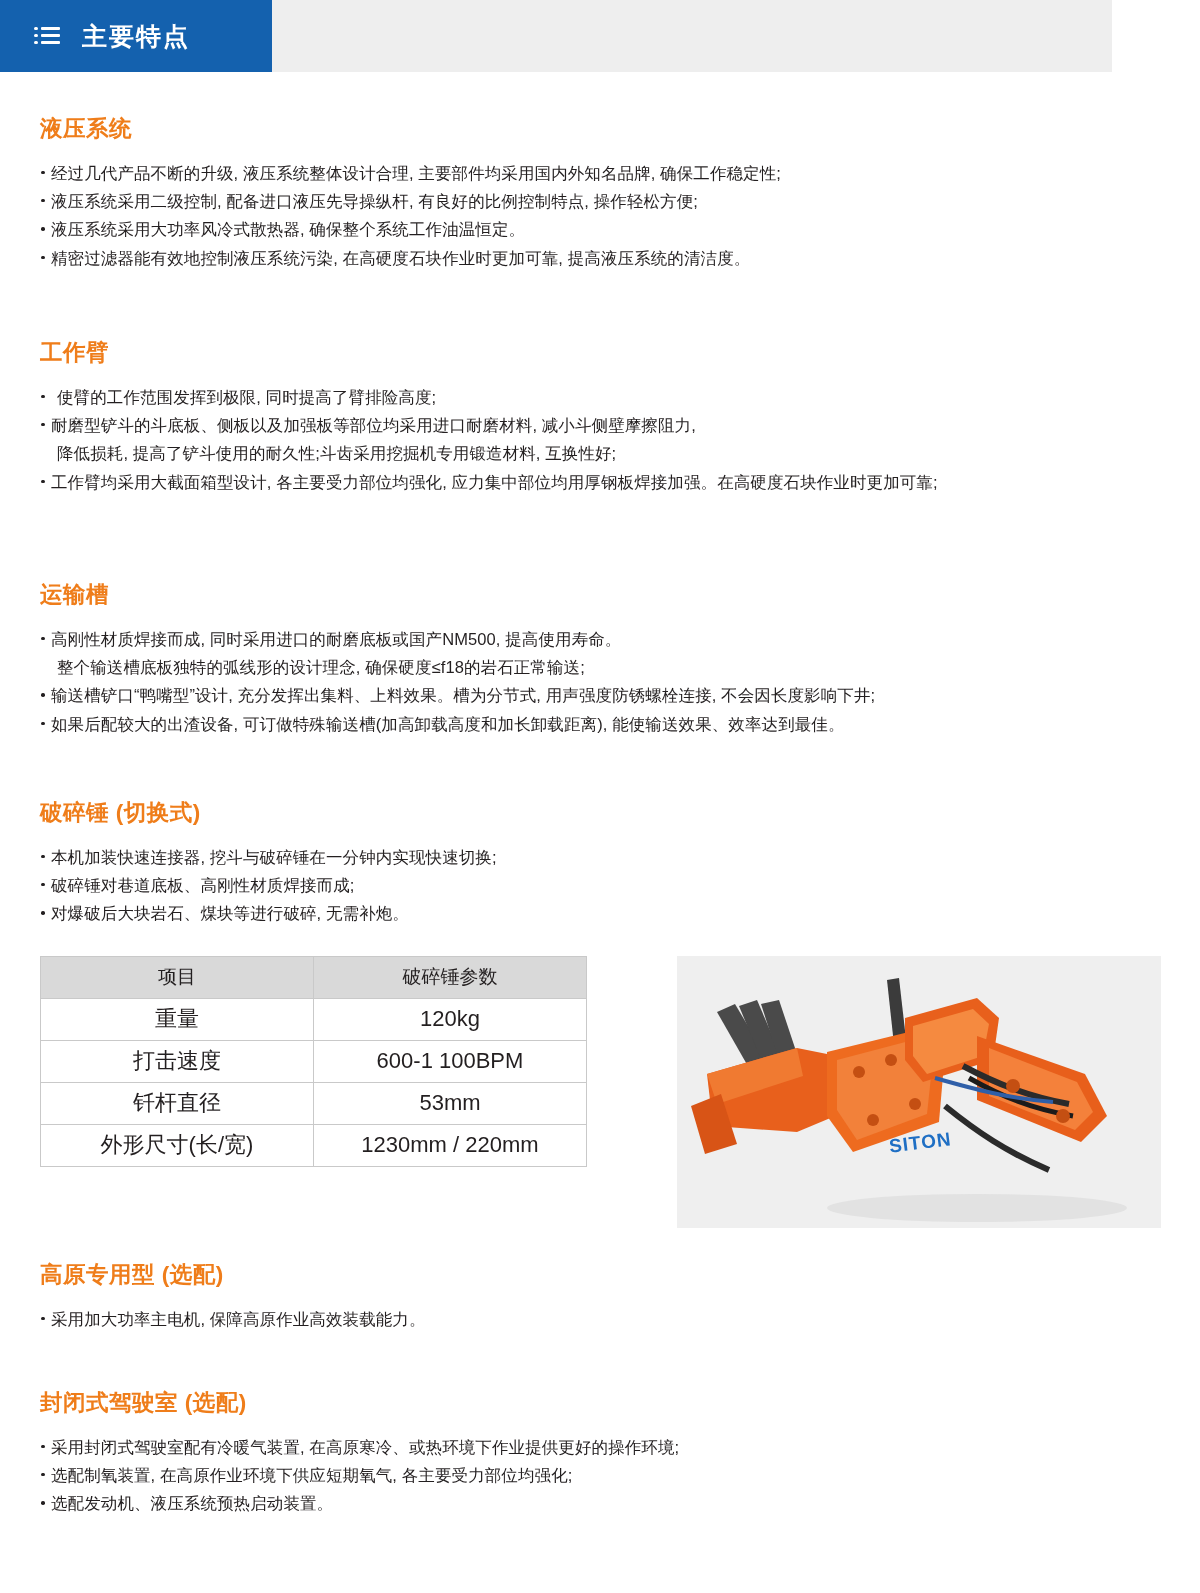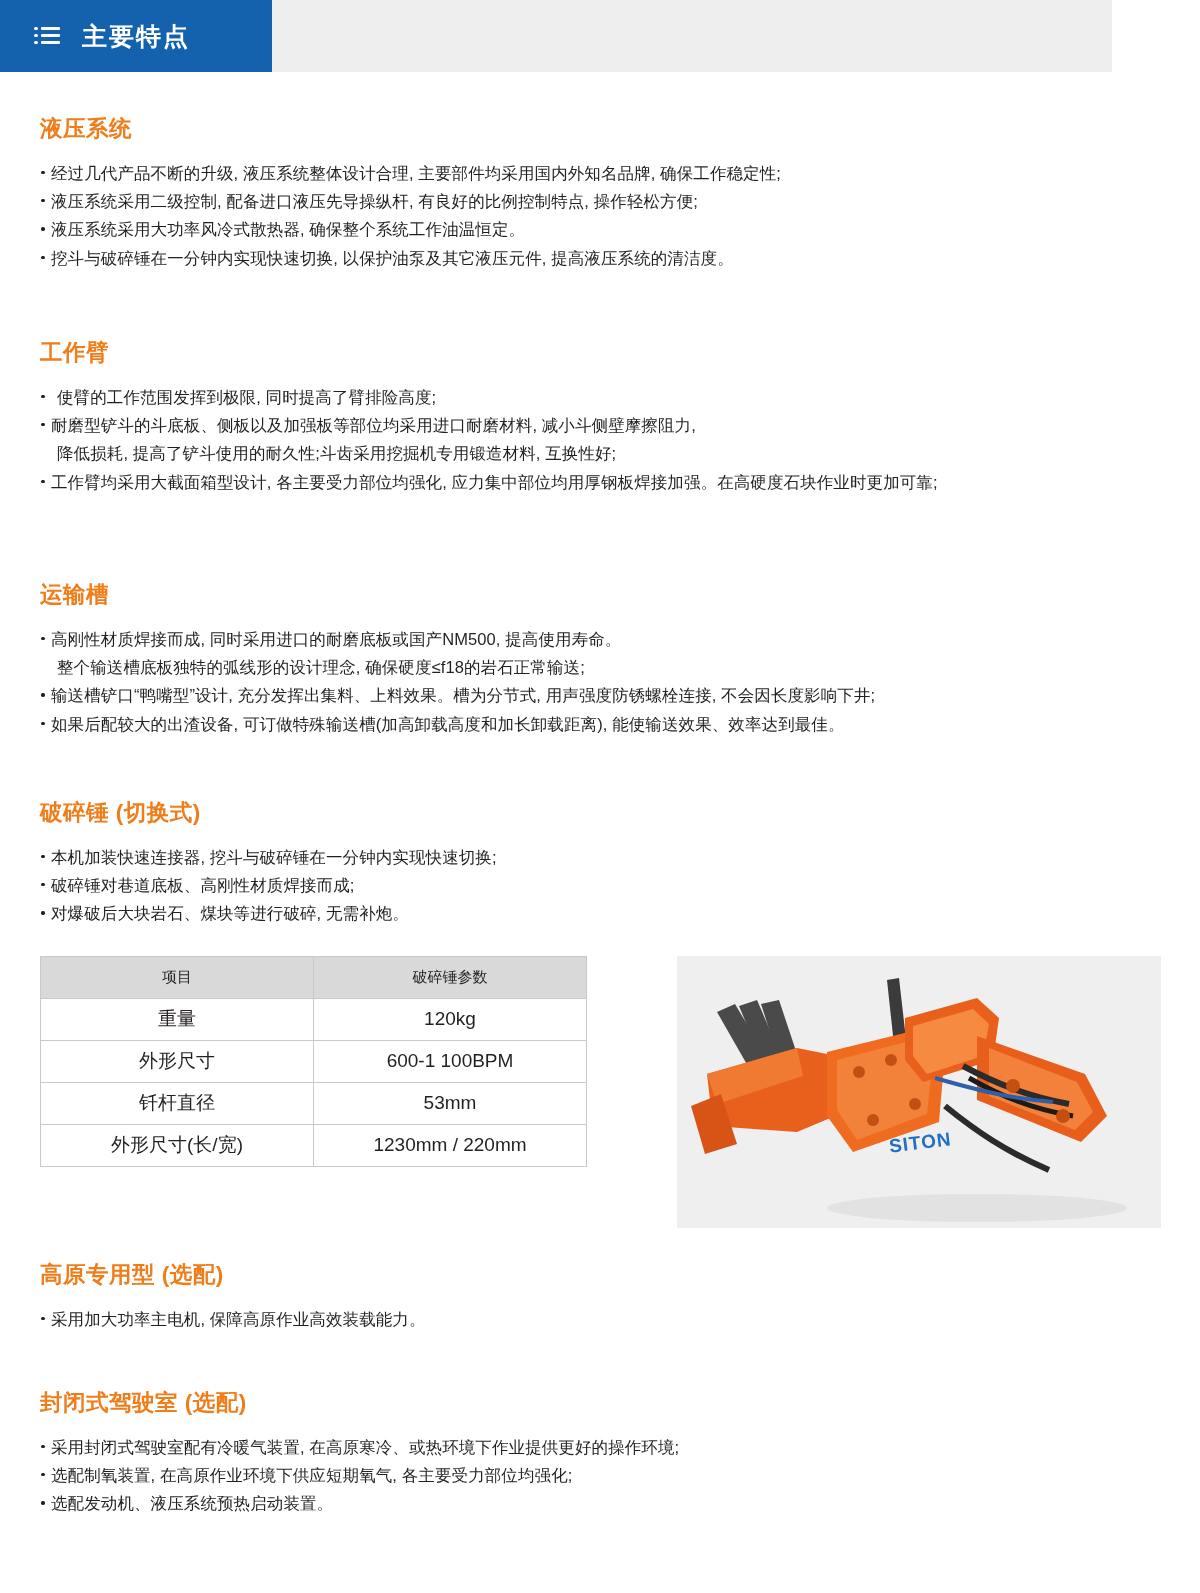--- a/index.html
+++ b/index.html
@@ -139,28 +139,28 @@
   }
   table.spec {
     border-collapse: collapse;
     width: 546px;
     table-layout: fixed;
   }
   table.spec td, table.spec th {
     border: 1px solid #c9c9c9;
     height: 41px;
     text-align: center;
-    font-size: 19px;
+    font-size: 22px;
     font-weight: normal;
     color: #231f20;
     padding: 0;
   }
   table.spec thead th {
     background: #d9d9d9;
-    font-size: 15px;
+    font-size: 19px;
   }
   table.spec col.c1 { width: 273px; }
   table.spec col.c2 { width: 273px; }
 
   .hammer-photo {
     position: absolute;
     top: 0;
     left: 637px;
     width: 484px;
     height: 272px;
@@ -199,21 +199,21 @@
 </div>
 
 <div class="content">
 
   <div class="section s-hyd">
     <h2 class="section-title title-gap">液压系统</h2>
     <ul class="bullets">
       <li><span>经过几代产品不断的升级, 液压系统整体设计合理, 主要部件均采用国内外知名品牌, 确保工作稳定性;</span></li>
       <li><span>液压系统采用二级控制, 配备进口液压先导操纵杆, 有良好的比例控制特点, 操作轻松方便;</span></li>
       <li><span>液压系统采用大功率风冷式散热器, 确保整个系统工作油温恒定。</span></li>
-      <li><span>挖斗与破碎锤在一分钟内实现快速切换, 以保护油泵及其它液压元件, 提高液压系统的清洁度。</span></li>
+      <li><span>精密过滤器能有效地控制液压系统污染, 在高硬度石块作业时更加可靠, 提高液压系统的清洁度。</span></li>
     </ul>
   </div>
 
   <div class="section s-arm">
     <h2 class="section-title title-gap">工作臂</h2>
     <ul class="bullets">
       <li>
         <span class="cont">使臂的工作范围发挥到极限, 同时提高了臂排险高度;</span>
       </li>
       <li>
@@ -257,21 +257,21 @@
             <th>项目</th>
             <th>破碎锤参数</th>
           </tr>
         </thead>
         <tbody>
           <tr>
             <td>重量</td>
             <td>120kg</td>
           </tr>
           <tr>
-            <td>外形尺寸</td>
+            <td>打击速度</td>
             <td>600-1 100BPM</td>
           </tr>
           <tr>
             <td>钎杆直径</td>
             <td>53mm</td>
           </tr>
           <tr>
             <td>外形尺寸(长/宽)</td>
             <td>1230mm / 220mm</td>
           </tr>

